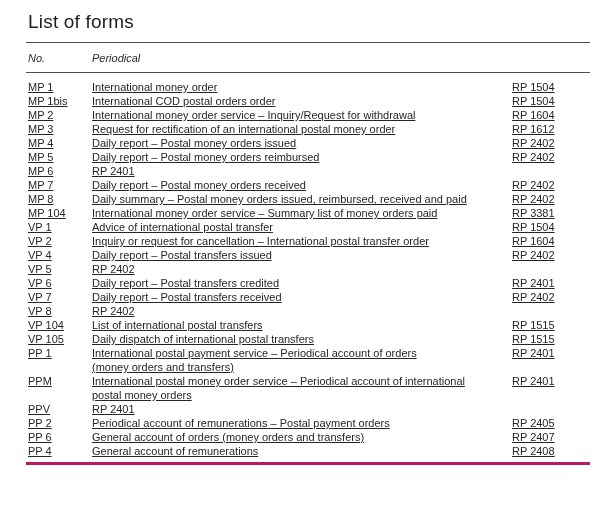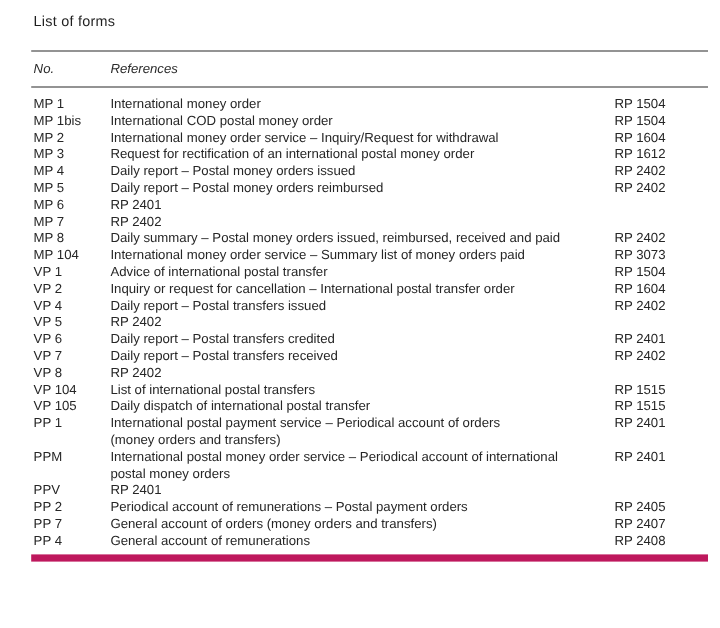--- a/index.html
+++ b/index.html
@@ -9,21 +9,21 @@
     height: 523px;
     background: #ffffff;
     font-family: "Liberation Sans", sans-serif;
     color: #262626;
     overflow: hidden;
   }
   .doc-title {
     position: absolute;
     left: 28px;
     top: 11px;
-    font-size: 12px;
+    font-size: 19px;
     font-weight: 400;
     letter-spacing: 0.2px;
     color: #1f1f1f;
   }
   .forms-table {
     position: absolute;
     left: 26px;
     top: 42px;
     width: 564px;
     border-top: 1px solid #4d4d4d;
@@ -32,21 +32,22 @@
     display: flex;
     align-items: center;
     height: 29px;
     border-bottom: 1px solid #4d4d4d;
     font-style: italic;
     font-size: 11px;
     color: #2b2b2b;
   }
   .tbody {
     padding: 7px 0 4px 0;
-    border-bottom: 6px solid #be185d;
+    border-bottom: 3px solid #be185d;
+    text-decoration: underline;
   }
   .row {
     display: flex;
     align-items: flex-start;
     font-size: 11px;
     line-height: 14px;
   }
   .col-no    { width: 66px;  padding-left: 2px; box-sizing: border-box; flex: none; }
   .col-title { width: 420px; box-sizing: border-box; flex: none; white-space: pre-line; }
   .col-ref   { width: 78px;  box-sizing: border-box; flex: none; }
@@ -55,34 +56,34 @@
 <body>
 
 <div class="page">
 
   <div class="doc-title">List of forms</div>
 
   <div class="forms-table">
 
     <div class="thead">
       <div class="col-no">No.</div>
-      <div class="col-ref">References</div>
+      <div class="col-ref">Periodical</div>
     </div>
 
     <div class="tbody">
 
         <div class="row">
           <div class="col-no">MP 1</div>
           <div class="col-title">International money order</div>
           <div class="col-ref">RP 1504</div>
         </div>
 
         <div class="row">
           <div class="col-no">MP 1bis</div>
-          <div class="col-title">International COD postal money order</div>
+          <div class="col-title">International COD postal orders order</div>
           <div class="col-ref">RP 1504</div>
         </div>
 
         <div class="row">
           <div class="col-no">MP 2</div>
           <div class="col-title">International money order service – Inquiry/Request for withdrawal</div>
           <div class="col-ref">RP 1604</div>
         </div>
 
         <div class="row">
@@ -103,33 +104,34 @@
           <div class="col-ref">RP 2402</div>
         </div>
 
         <div class="row">
           <div class="col-no">MP 6</div>
           <div class="col-ref">RP 2401</div>
         </div>
 
         <div class="row">
           <div class="col-no">MP 7</div>
+          <div class="col-title">Daily report – Postal money orders received</div>
           <div class="col-ref">RP 2402</div>
         </div>
 
         <div class="row">
           <div class="col-no">MP 8</div>
           <div class="col-title">Daily summary – Postal money orders issued, reimbursed, received and paid</div>
           <div class="col-ref">RP 2402</div>
         </div>
 
         <div class="row">
           <div class="col-no">MP 104</div>
           <div class="col-title">International money order service – Summary list of money orders paid</div>
-          <div class="col-ref">RP 3073</div>
+          <div class="col-ref">RP 3381</div>
         </div>
 
         <div class="row">
           <div class="col-no">VP 1</div>
           <div class="col-title">Advice of international postal transfer</div>
           <div class="col-ref">RP 1504</div>
         </div>
 
         <div class="row">
           <div class="col-no">VP 2</div>
@@ -167,21 +169,21 @@
         </div>
 
         <div class="row">
           <div class="col-no">VP 104</div>
           <div class="col-title">List of international postal transfers</div>
           <div class="col-ref">RP 1515</div>
         </div>
 
         <div class="row">
           <div class="col-no">VP 105</div>
-          <div class="col-title">Daily dispatch of international postal transfer</div>
+          <div class="col-title">Daily dispatch of international postal transfers</div>
           <div class="col-ref">RP 1515</div>
         </div>
 
         <div class="row">
           <div class="col-no">PP 1</div>
           <div class="col-title">International postal payment service – Periodical account of orders
 (money orders and transfers)</div>
           <div class="col-ref">RP 2401</div>
         </div>
 
@@ -197,21 +199,21 @@
           <div class="col-ref">RP 2401</div>
         </div>
 
         <div class="row">
           <div class="col-no">PP 2</div>
           <div class="col-title">Periodical account of remunerations – Postal payment orders</div>
           <div class="col-ref">RP 2405</div>
         </div>
 
         <div class="row">
-          <div class="col-no">PP 7</div>
+          <div class="col-no">PP 6</div>
           <div class="col-title">General account of orders (money orders and transfers)</div>
           <div class="col-ref">RP 2407</div>
         </div>
 
         <div class="row">
           <div class="col-no">PP 4</div>
           <div class="col-title">General account of remunerations</div>
           <div class="col-ref">RP 2408</div>
         </div>
       </div>

